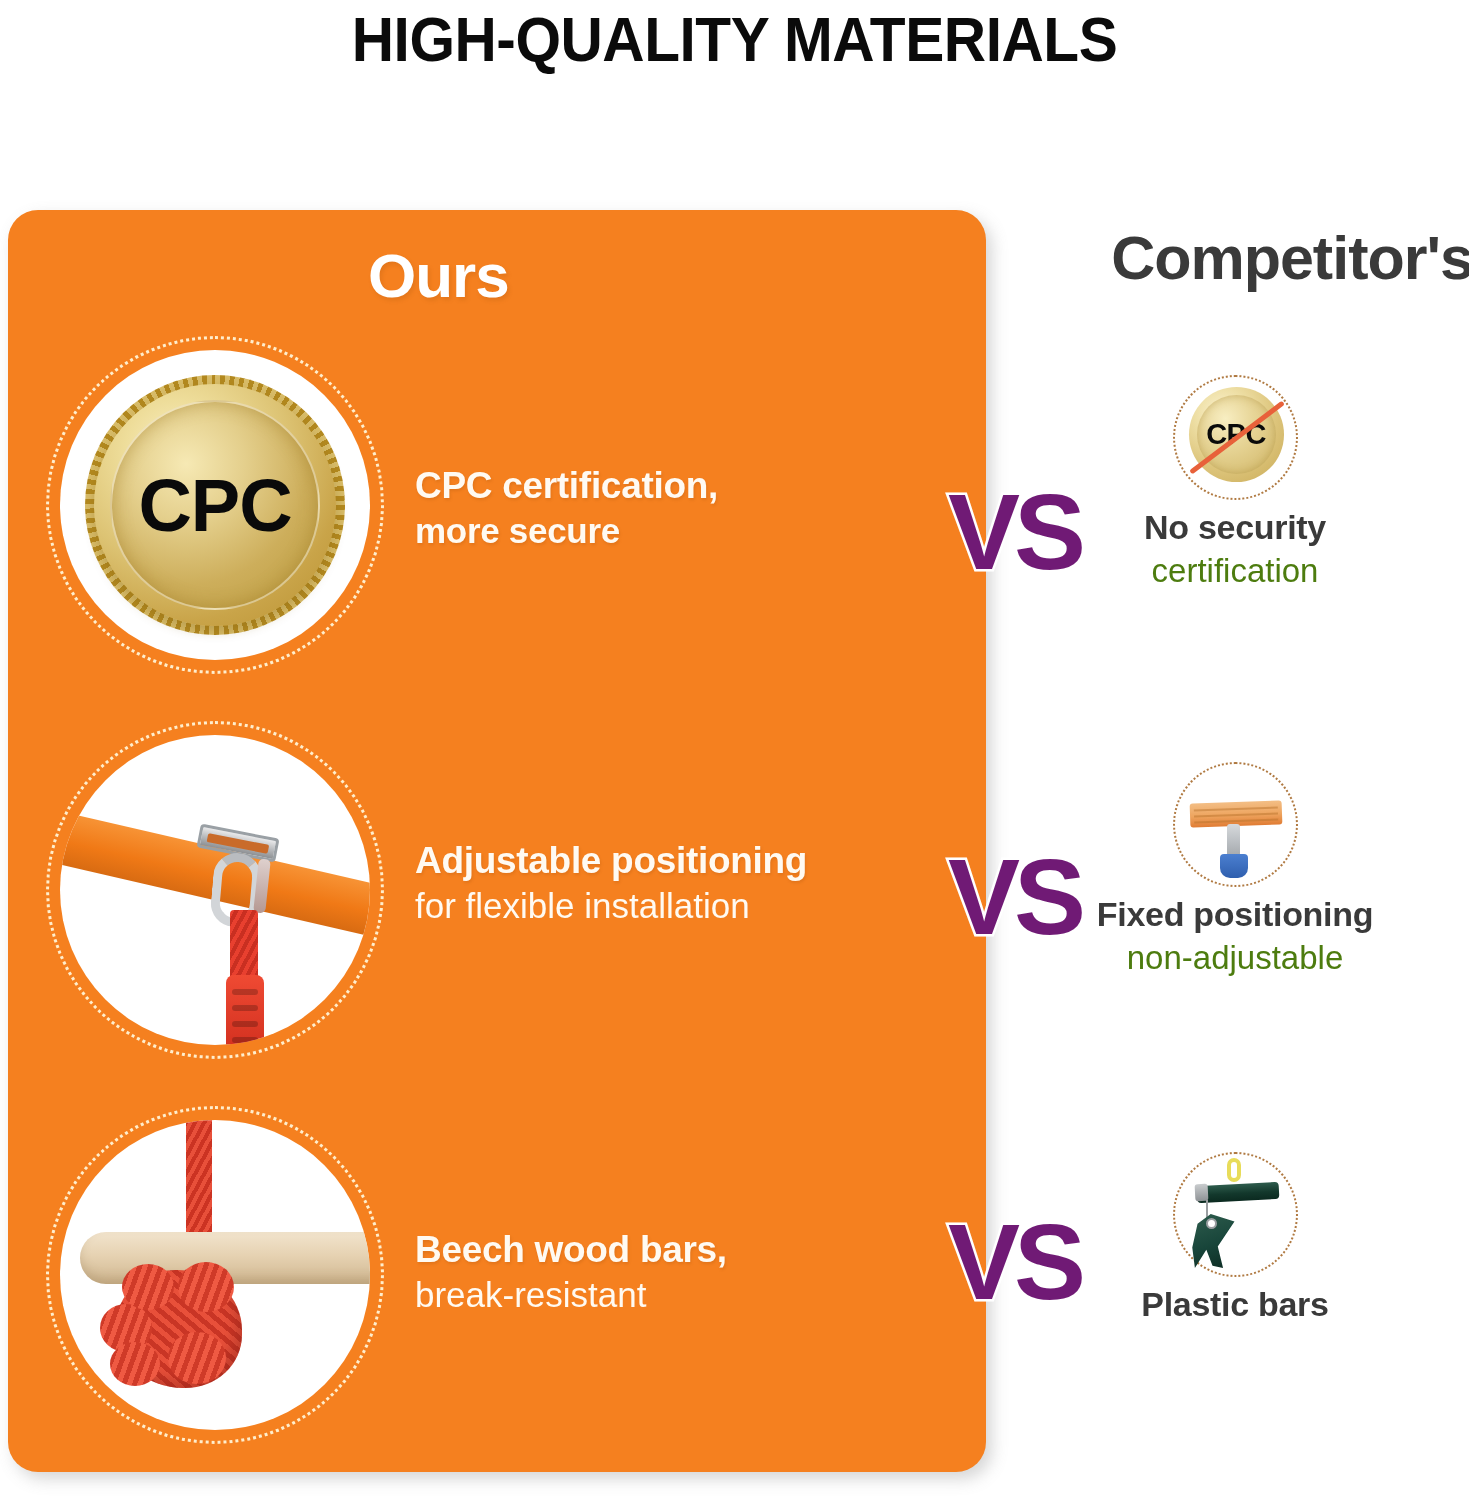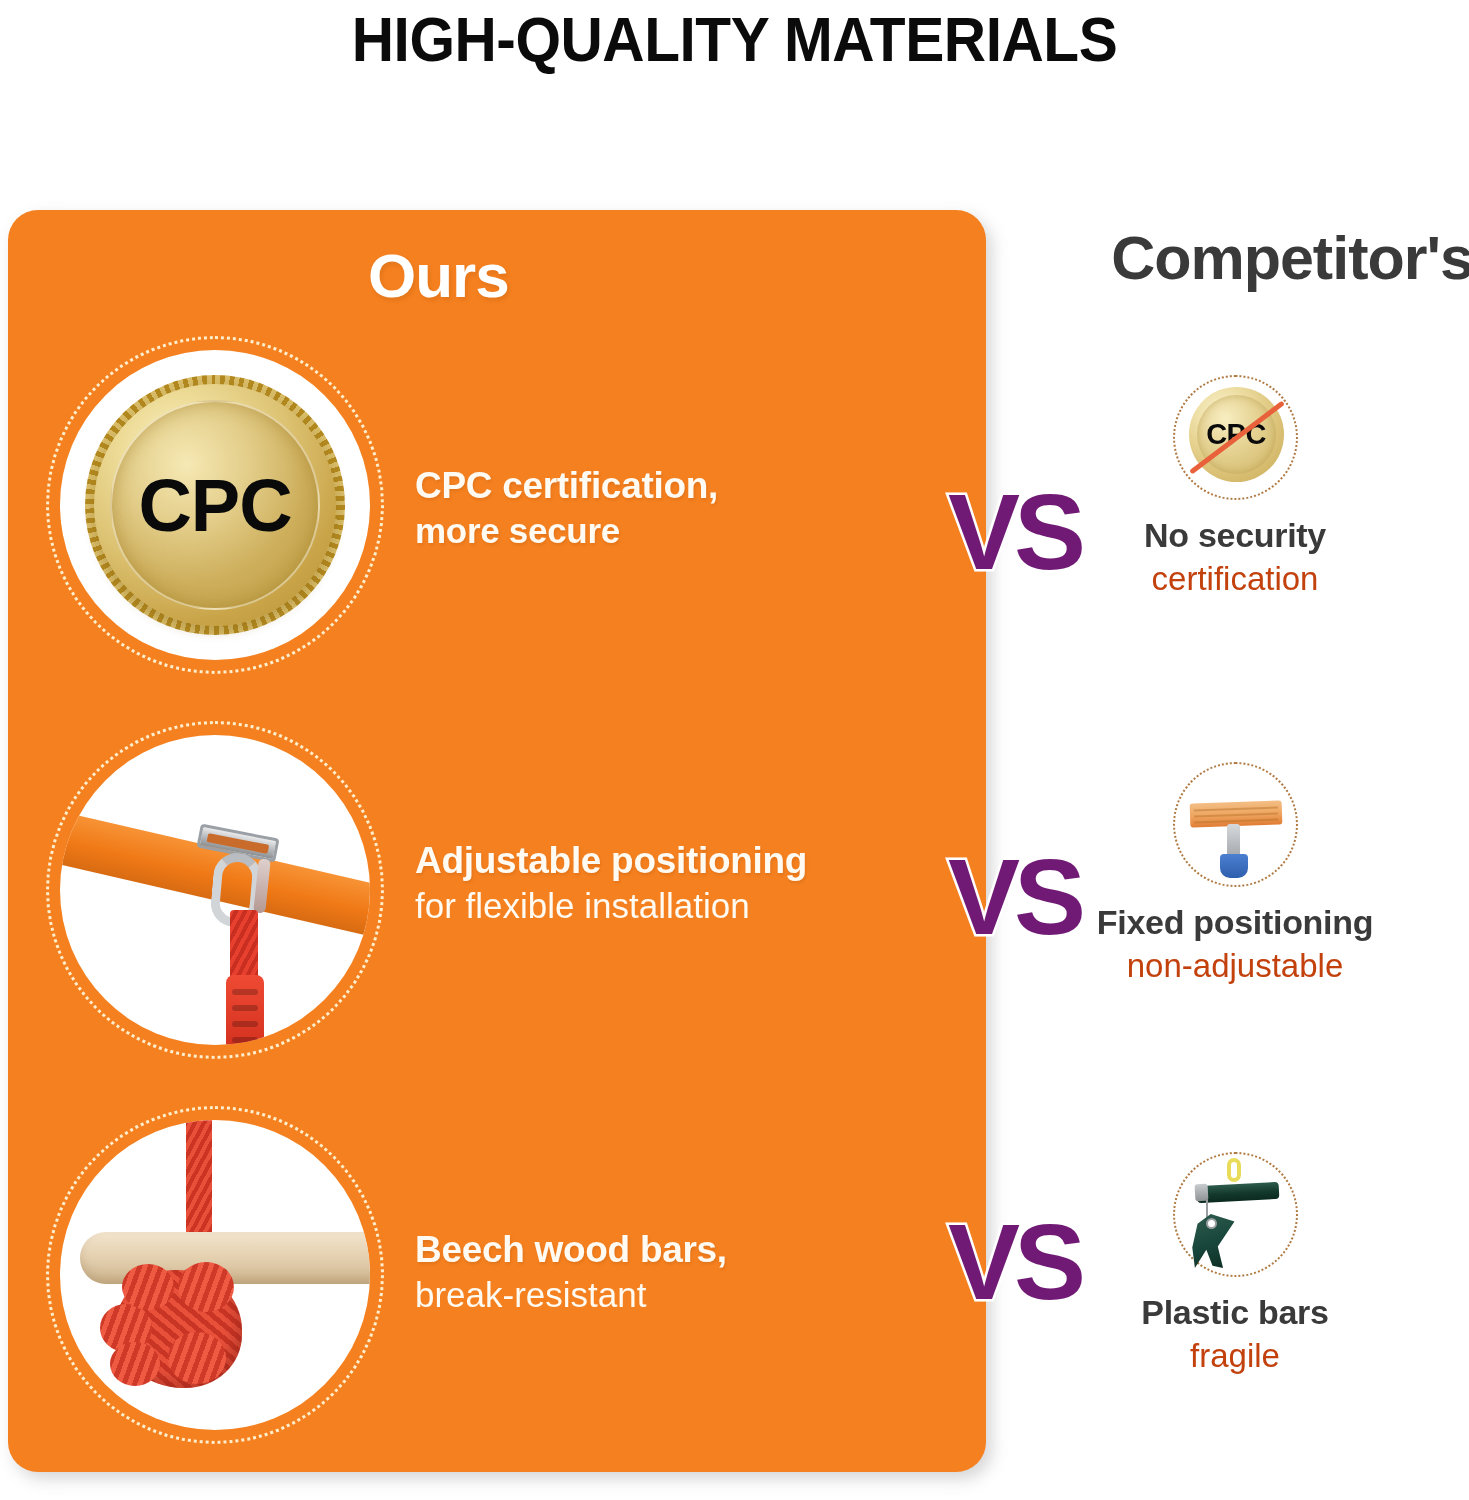--- a/index.html
+++ b/index.html
@@ -172,23 +172,23 @@
   #comp2 { top:762px; }
   #comp3 { top:1152px; }
 
   .comp-icon-wrap{
     position:relative; width:125px; height:125px; margin:0 auto;
   }
   .comp-dotted{
     position:absolute; left:0; top:0; width:125px; height:125px;
     border-radius:50%; border:2px dotted #b07a42;
   }
-  .comp-label { margin-top:14px; }
+  .comp-label { margin-top:6px; }
   .comp-label .c1 { font-weight:bold; font-size:34px; line-height:43px; color:#3a3a3a; letter-spacing:-0.3px; }
-  .comp-label .c2 { font-weight:400; font-size:33px; line-height:43px; color:#c2410c; }
+  .comp-label .c2 { font-weight:400; font-size:33px; line-height:43px; color:#4d7c0f; }
 
   
   .mini-medal{
     position:absolute; left:16px; top:12px; width:95px; height:95px; border-radius:50%;
     background:radial-gradient(circle at 34% 28%, #fbf2cf 0%, #eedfa5 28%, #ddc57c 58%, #c9aa55 100%);
   }
   .mini-medal::before{
     content:""; position:absolute; left:-4px; top:-4px; width:103px; height:103px;
     border-radius:50%; z-index:-1;
     background:repeating-conic-gradient(from 0deg,#dcc275 0deg 2.4deg,#bb9a3e 2.4deg 4.8deg);
@@ -363,15 +363,14 @@
     <div class="comp-dotted"></div>
     <div class="c3-clip"></div>
     <div class="c3-bar"></div>
     <div class="c3-cap"></div>
     <div class="c3-line"></div>
     <div class="c3-hook"></div>
     <div class="c3-hole"></div>
   </div>
   <div class="comp-label">
     <div class="c1">Plastic bars</div>
-    <div class="c2">fragile</div>
   </div>
 </div>
 
 </body></html>

